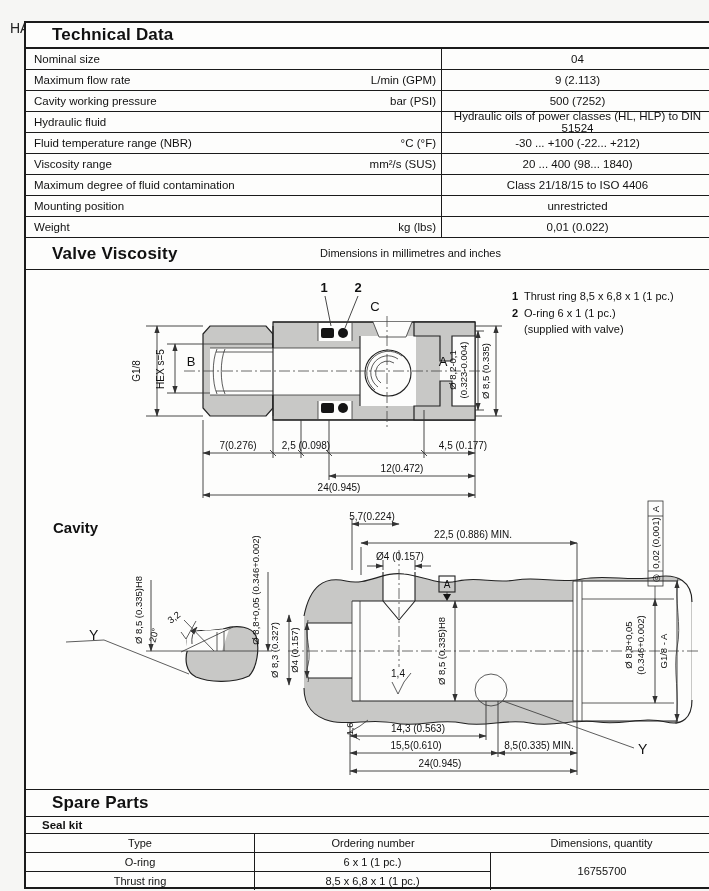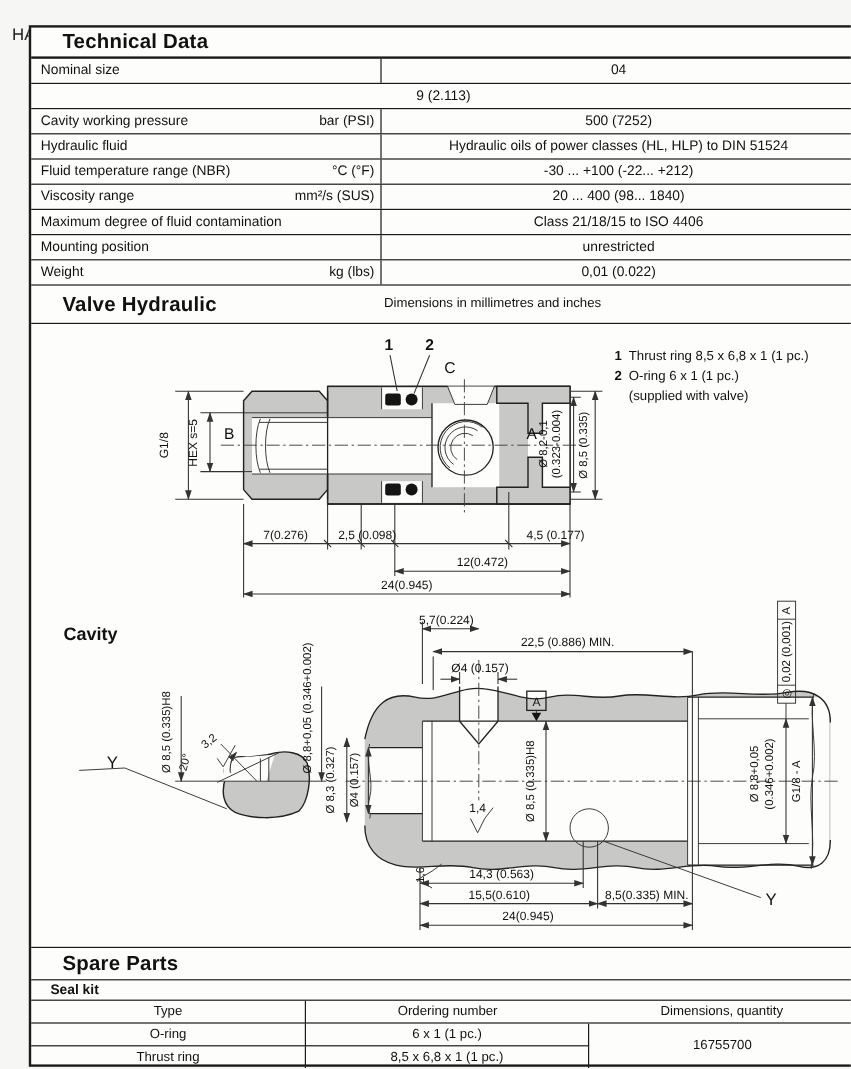--- a/index.html
+++ b/index.html
@@ -10,21 +10,21 @@
     -webkit-font-smoothing:antialiased;
   }
   .doc-code{position:absolute;top:20px;left:10px;font-size:14px;color:#222}
   .sheet{
     position:absolute;left:8px;top:21px;width:691px;height:868px;
     border:2px solid #1b1b1b;background:#fdfdfc;box-sizing:border-box;margin-left:16px;
   }
   .sec-title-row{height:24px;border-bottom:2px solid #1b1b1b;display:flex;align-items:center}
   .sec-title{font-size:17px;font-weight:bold;padding-left:26px;letter-spacing:.2px}
   .td-row{height:21px;border-bottom:1.5px solid #1b1b1b;display:flex;box-sizing:border-box;font-size:11.5px}
-  .td-left{width:292px;border-right:1.5px solid #1b1b1b;box-sizing:border-box;display:flex;
+  .td-left{width:416px;border-right:1.5px solid #1b1b1b;box-sizing:border-box;display:flex;
            justify-content:space-between;align-items:center;padding:0 5px 0 8px}
   .td-value{flex:1;display:flex;align-items:center;justify-content:center;text-align:center}
   .vd-header{height:31px;border-bottom:1.5px solid #1b1b1b;display:flex;align-items:center;position:relative}
   .vd-sub{position:absolute;left:294px;top:9px;font-size:11px}
   .drawing-panel{height:520px;position:relative}
   .sp-title-row{height:26px;border-top:1.5px solid #1b1b1b;border-bottom:1.5px solid #1b1b1b;display:flex;align-items:center;margin-top:-1.5px}
   .sealkit-row{height:17px;border-bottom:1.5px solid #1b1b1b;display:flex;align-items:center;
                font-size:11.5px;font-weight:bold;padding-left:16px;box-sizing:border-box}
   .sp-grid{display:grid;grid-template-columns:229px 236px 1fr;grid-template-rows:19px 19px 18px;font-size:11px}
   .sp-cell{display:flex;align-items:center;justify-content:center;box-sizing:border-box}
@@ -61,20 +61,24 @@
   </div>
 
   <div class="td-row">
     <div class="td-left">
         <span>Nominal size</span>
         <span></span>
       </div>
     <div class="td-value">04</div>
   </div>
   <div class="td-row">
+    <div class="td-left">
+        <span>Maximum flow rate</span>
+        <span>L/min (GPM)</span>
+      </div>
     <div class="td-value">9 (2.113)</div>
   </div>
   <div class="td-row">
     <div class="td-left">
         <span>Cavity working pressure</span>
         <span>bar (PSI)</span>
       </div>
     <div class="td-value">500 (7252)</div>
   </div>
   <div class="td-row">
@@ -114,21 +118,21 @@
   </div>
   <div class="td-row">
     <div class="td-left">
         <span>Weight</span>
         <span>kg (lbs)</span>
       </div>
     <div class="td-value">0,01 (0.022)</div>
   </div>
 
   <div class="vd-header">
-    <div class="sec-title">Valve Hydraulic</div>
+    <div class="sec-title">Valve Viscosity</div>
     <div class="vd-sub">Dimensions in millimetres and inches</div>
   </div>
 
   <div class="drawing-panel">
   <svg width="691" height="520" viewBox="0 0 691 520">
     <defs>
       <marker id="ae" viewBox="0 0 10 10" refX="9.2" refY="5" markerWidth="9" markerHeight="9" orient="auto-start-reverse">
         <path d="M0,1.6 L10,5 L0,8.4 Z" fill="#333"></path>
       </marker>
     </defs>

